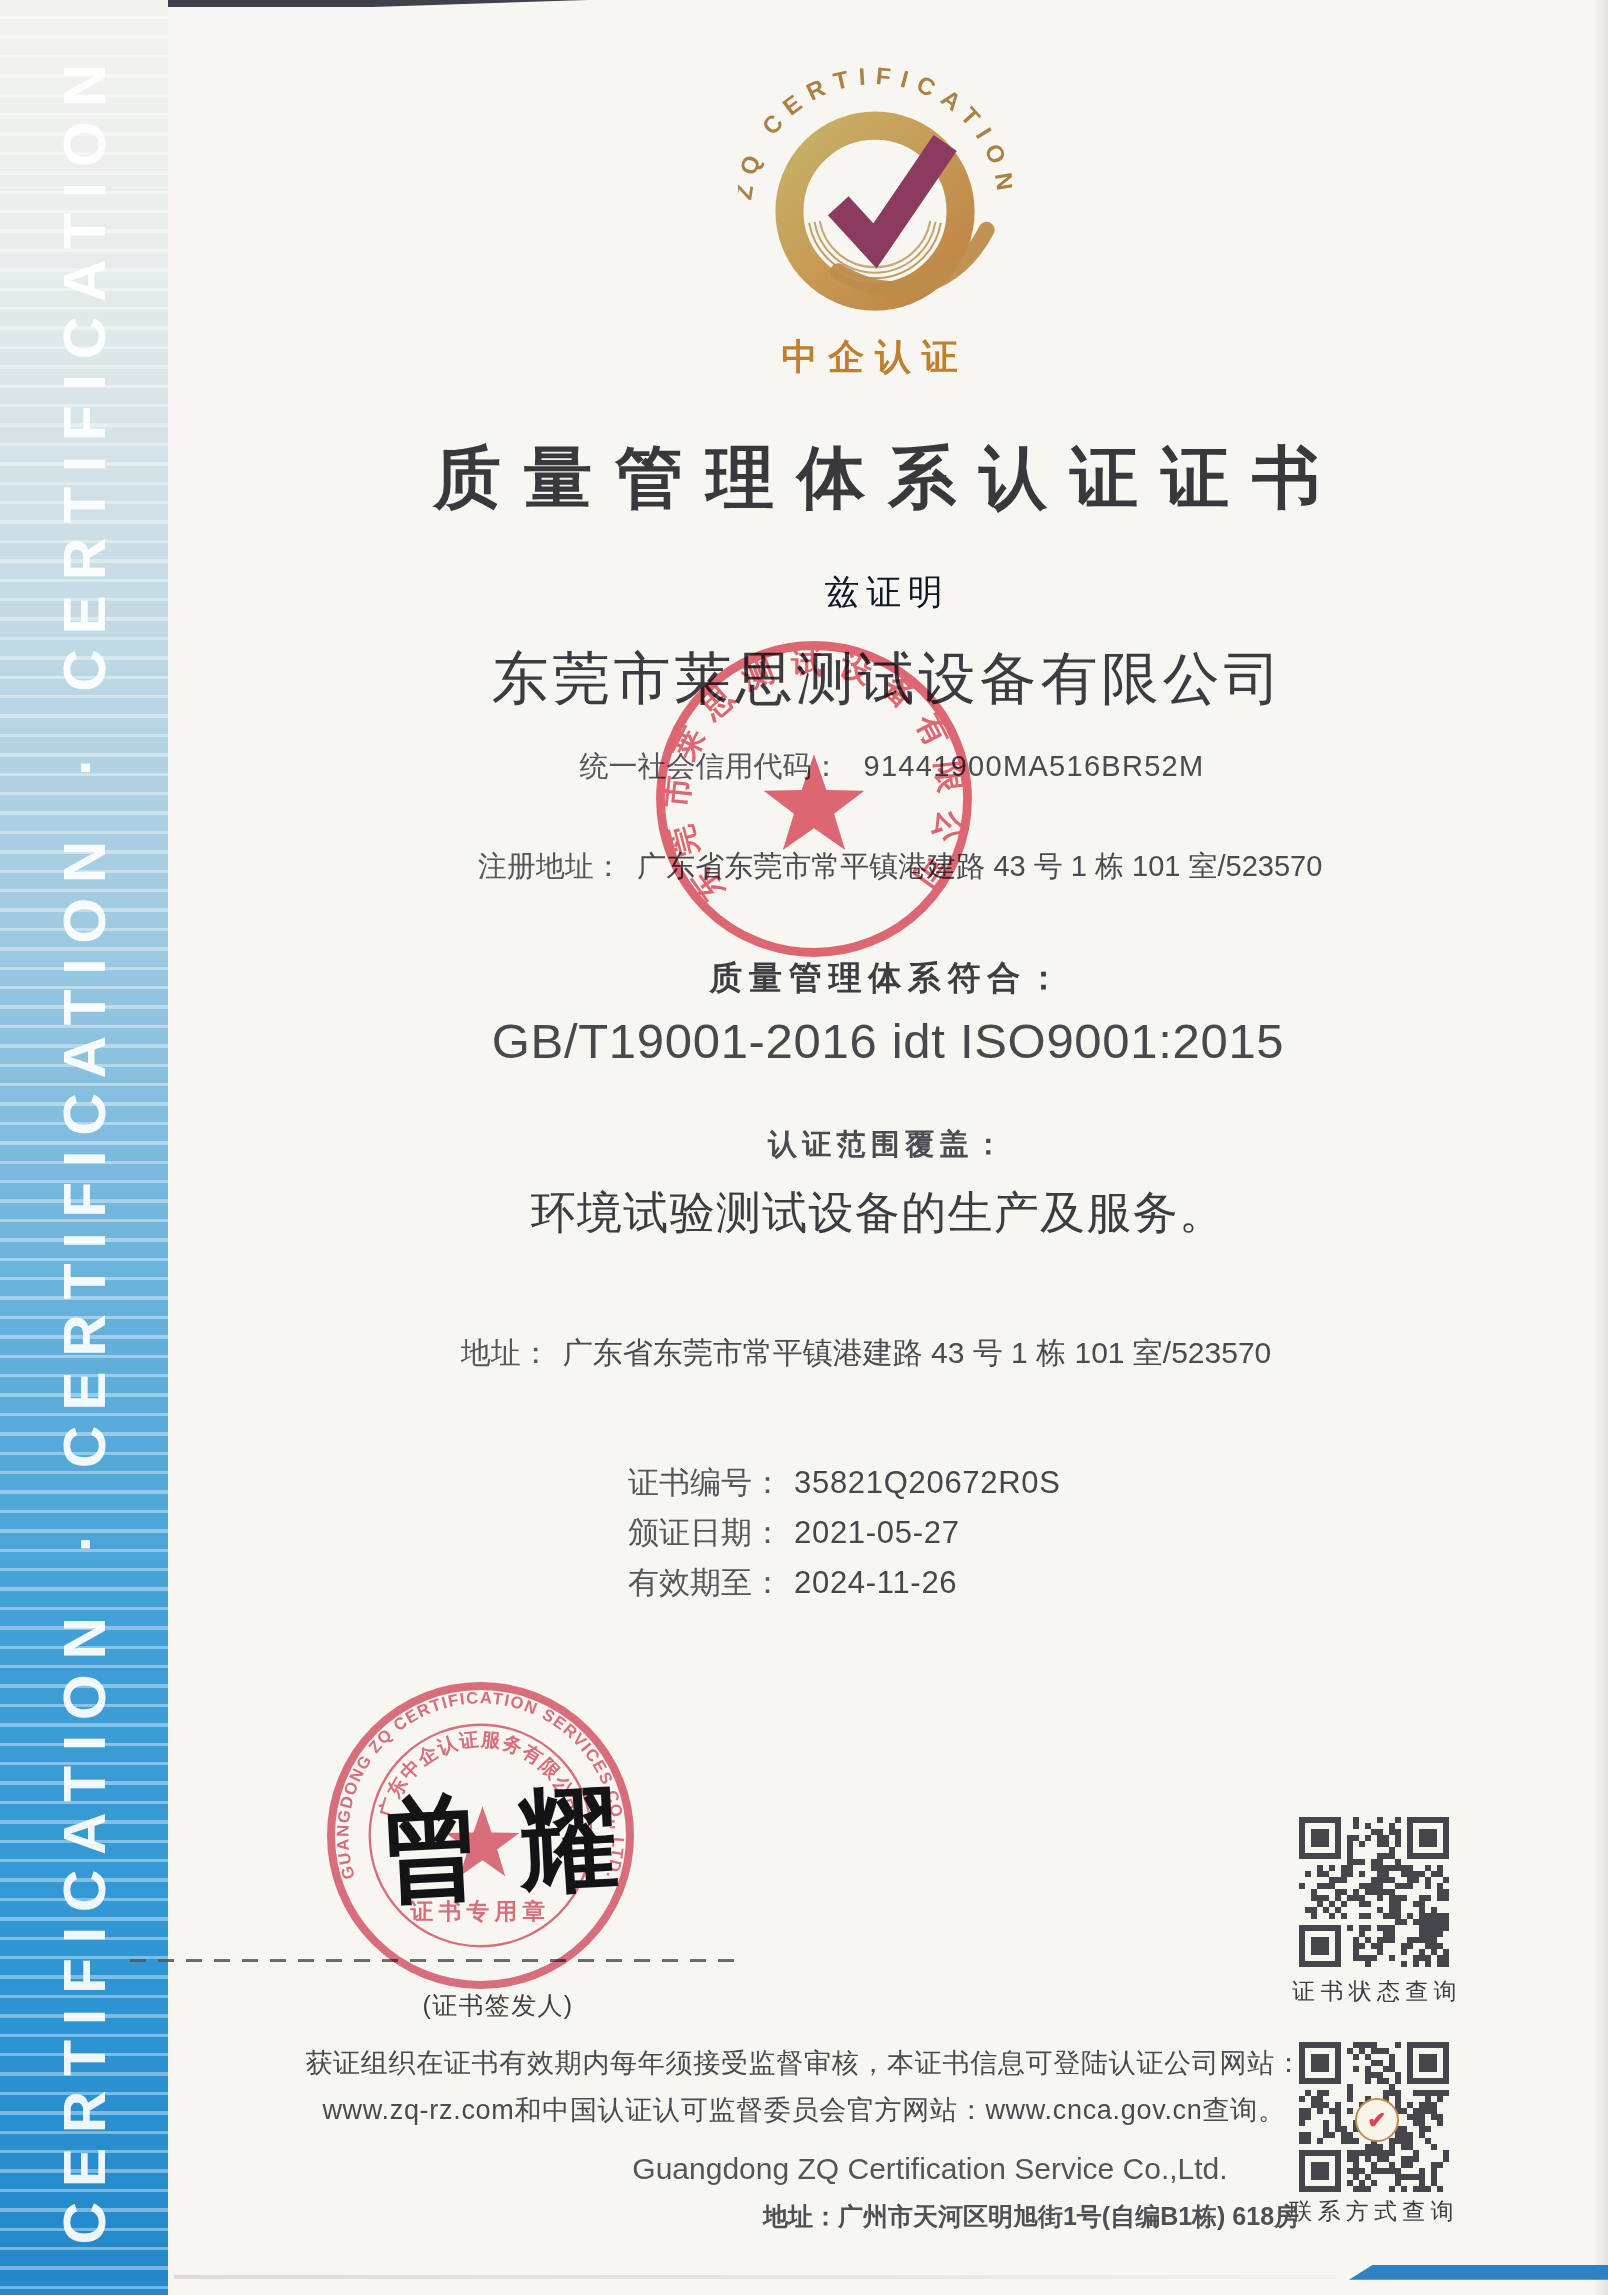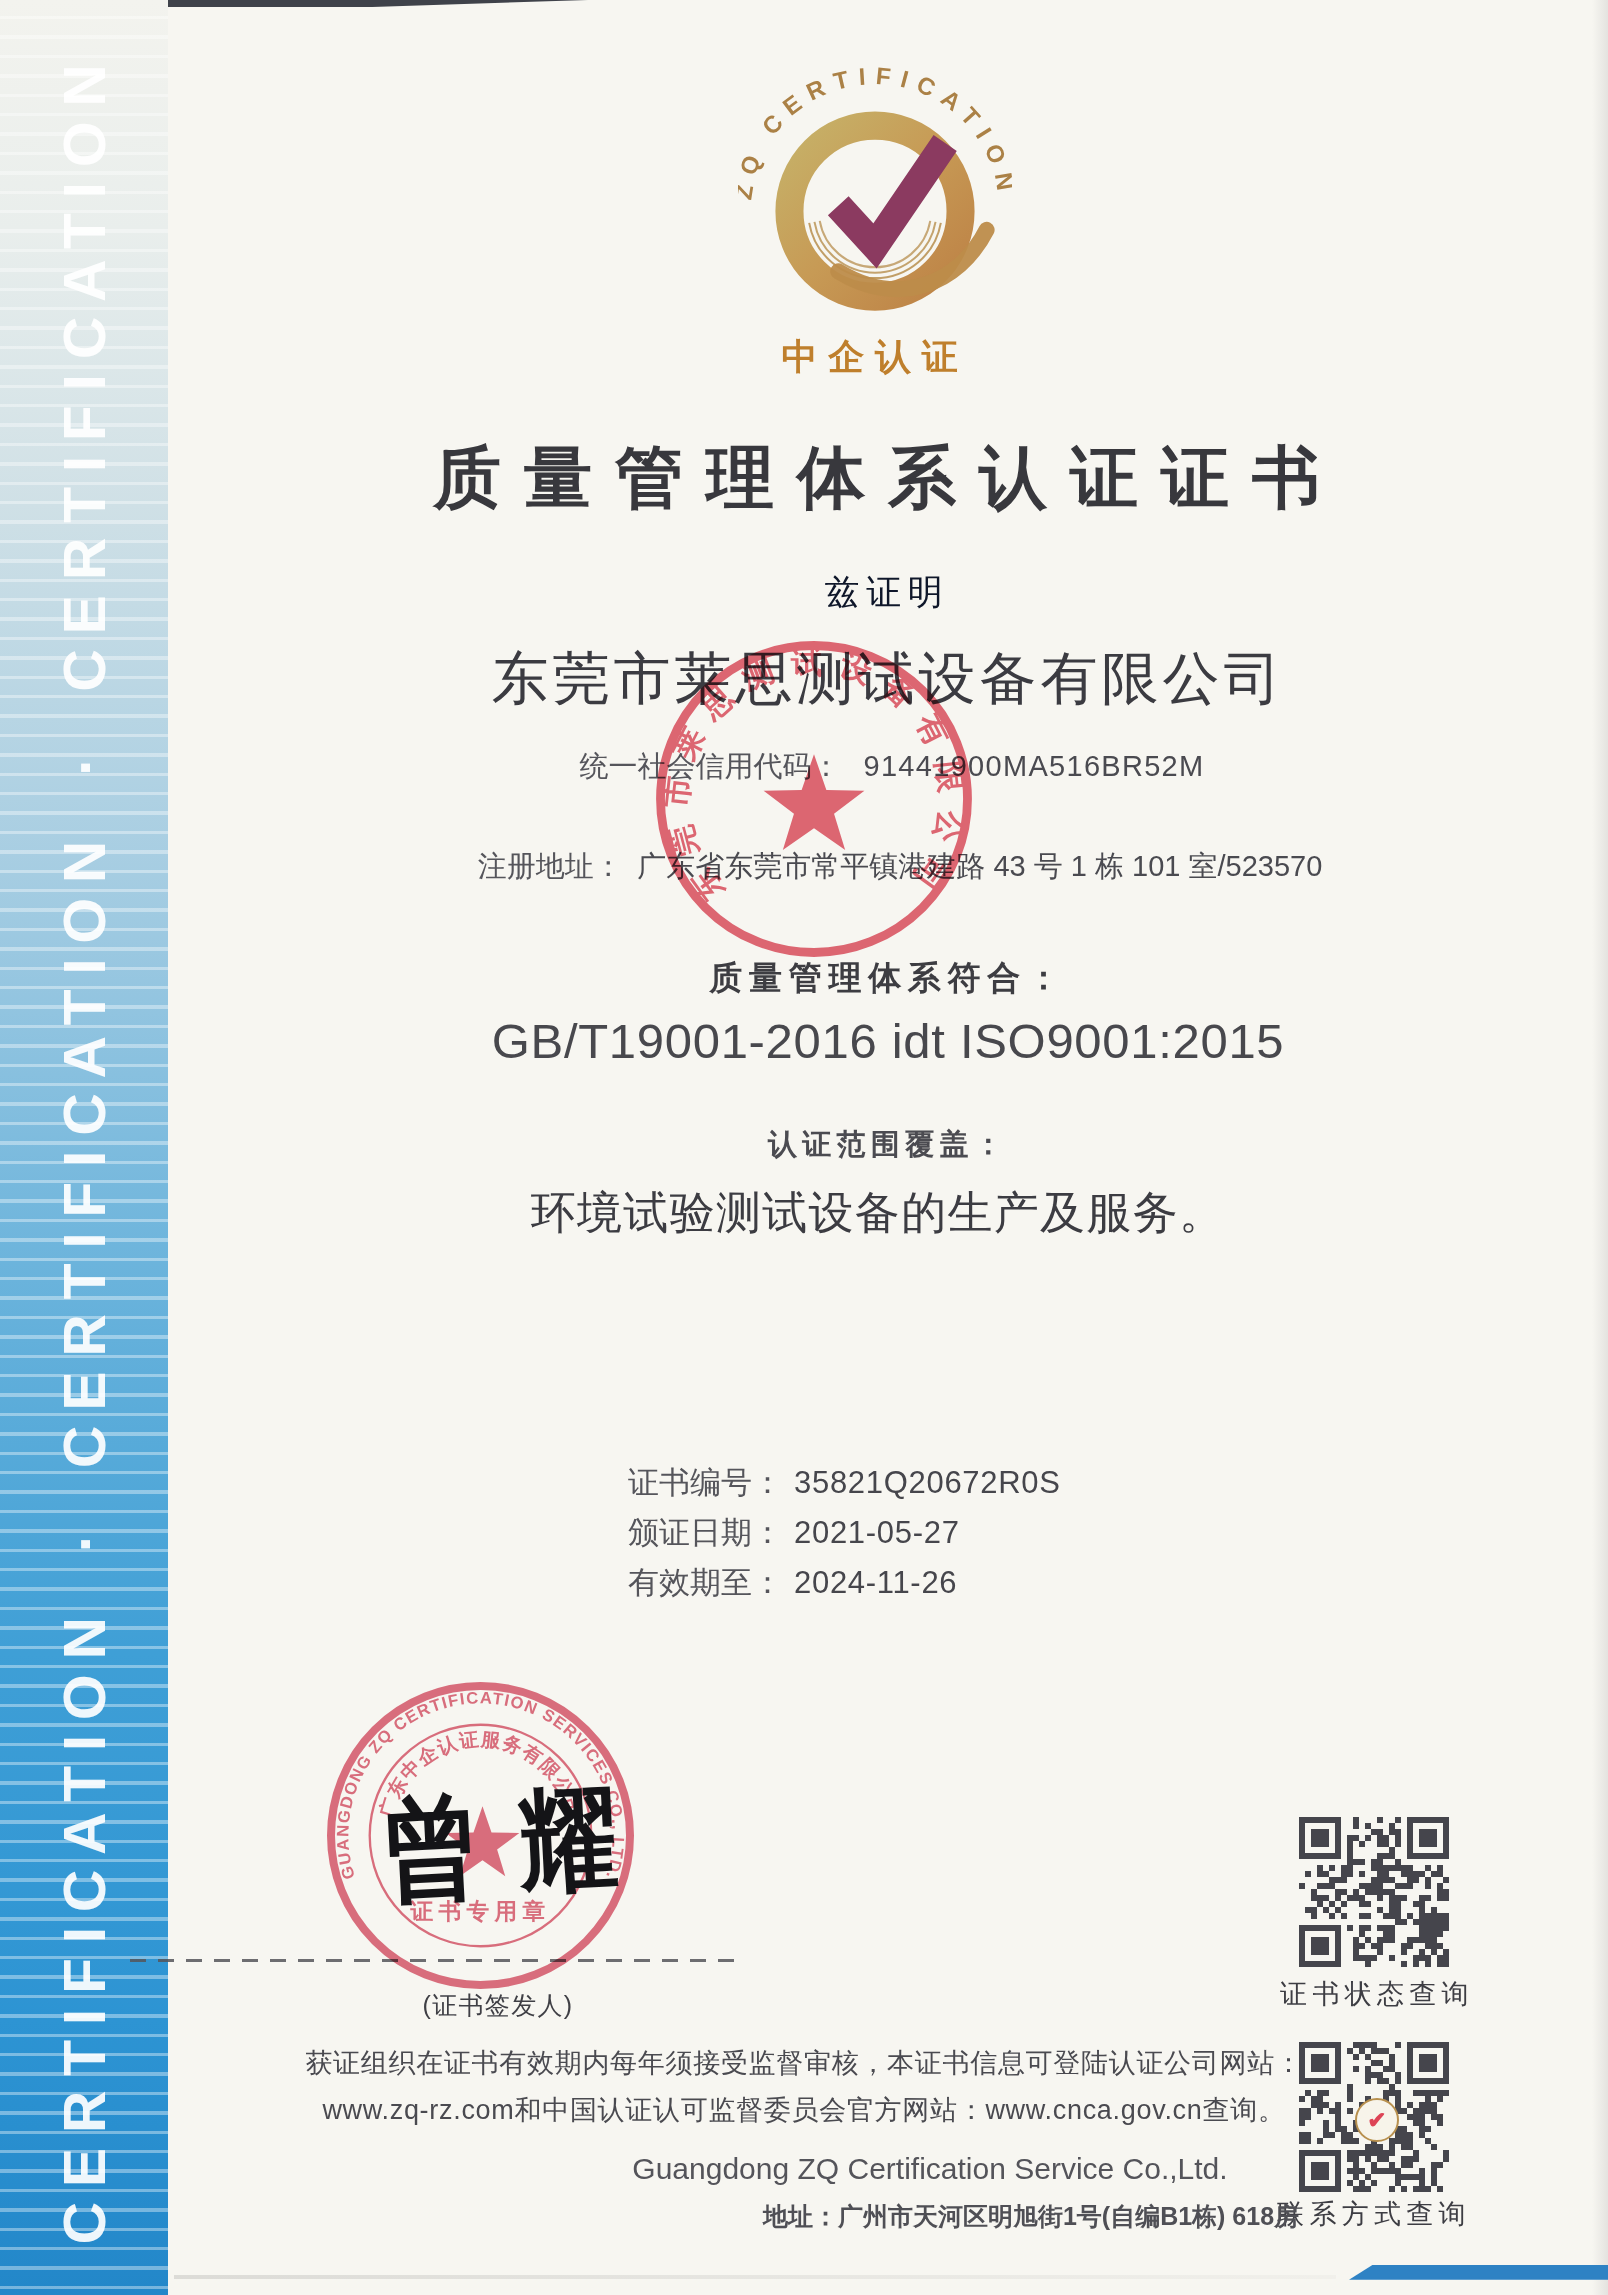--- a/index.html
+++ b/index.html
@@ -71,21 +71,21 @@
   .signer-label{left:498px;top:1989px;font-size:25px;letter-spacing:1.3px;color:#3f3f45;}
 
   
   .qr-box{width:152px;height:152px;}
   .qr1{left:1299px;top:1817px;}
   .qr2{left:1299px;top:2042px;}
   .qr-logo{left:1355px;top:2098px;width:40px;height:40px;border-radius:50%;
     background:#f7f4ea;border:2.7px solid var(--gold,#b8904e);
     display:flex;align-items:center;justify-content:center;
     color:var(--stamp-red,#dd4456);font-size:23px;font-weight:bold;z-index:2;}
-  .qr-label{font-size:27px;letter-spacing:5.3px;color:#3d3d43;}
+  .qr-label{font-size:23px;letter-spacing:5.3px;color:#3d3d43;}
   .qr1-label{left:1377px;top:1976px;}
   .qr2-label{left:1374px;top:2196px;}
 
   
   .notice1{left:804px;top:2045px;font-size:27px;color:#4a4a50;letter-spacing:0.7px;}
   .notice2{left:804px;top:2092px;font-size:27px;color:#4a4a50;letter-spacing:0.7px;}
   .issuer-en{left:930px;top:2152px;font-size:30px;font-weight:normal;color:#54545a;}
   .issuer-addr{left:1031px;top:2200px;font-size:25px;font-weight:600;color:#4f4f55;}
   .blue-stripe{left:1349px;top:2265px;width:260px;height:14.7px;
     background:var(--footer-stripe,#2e82c4);
@@ -142,20 +142,23 @@
     <span>统一社会信用代码：</span><b>91441900MA516BR52M</b>
   </div>
   <div class="abs cx reg-line">
     <span>注册地址：</span><b>广东省东莞市常平镇港建路 43 号 1 栋 101 室/523570</b>
   </div>
 
   <div class="abs cx sys-heading">质量管理体系符合：</div>
   <div class="abs cx standard">GB/T19001-2016 idt ISO9001:2015</div>
   <div class="abs cx scope-heading">认证范围覆盖：</div>
   <div class="abs cx scope">环境试验测试设备的生产及服务。</div>
+  <div class="abs cx addr-line">
+    <span>地址：</span><b>广东省东莞市常平镇港建路 43 号 1 栋 101 室/523570</b>
+  </div>
 
   <div class="abs fields">
     <div class="field-row">
       <span class="field-label">证书编号：</span>
       <span class="field-value">35821Q20672R0S</span>
     </div>
     <div class="field-row">
       <span class="field-label">颁证日期：</span>
       <span class="field-value">2021-05-27</span>
     </div>

